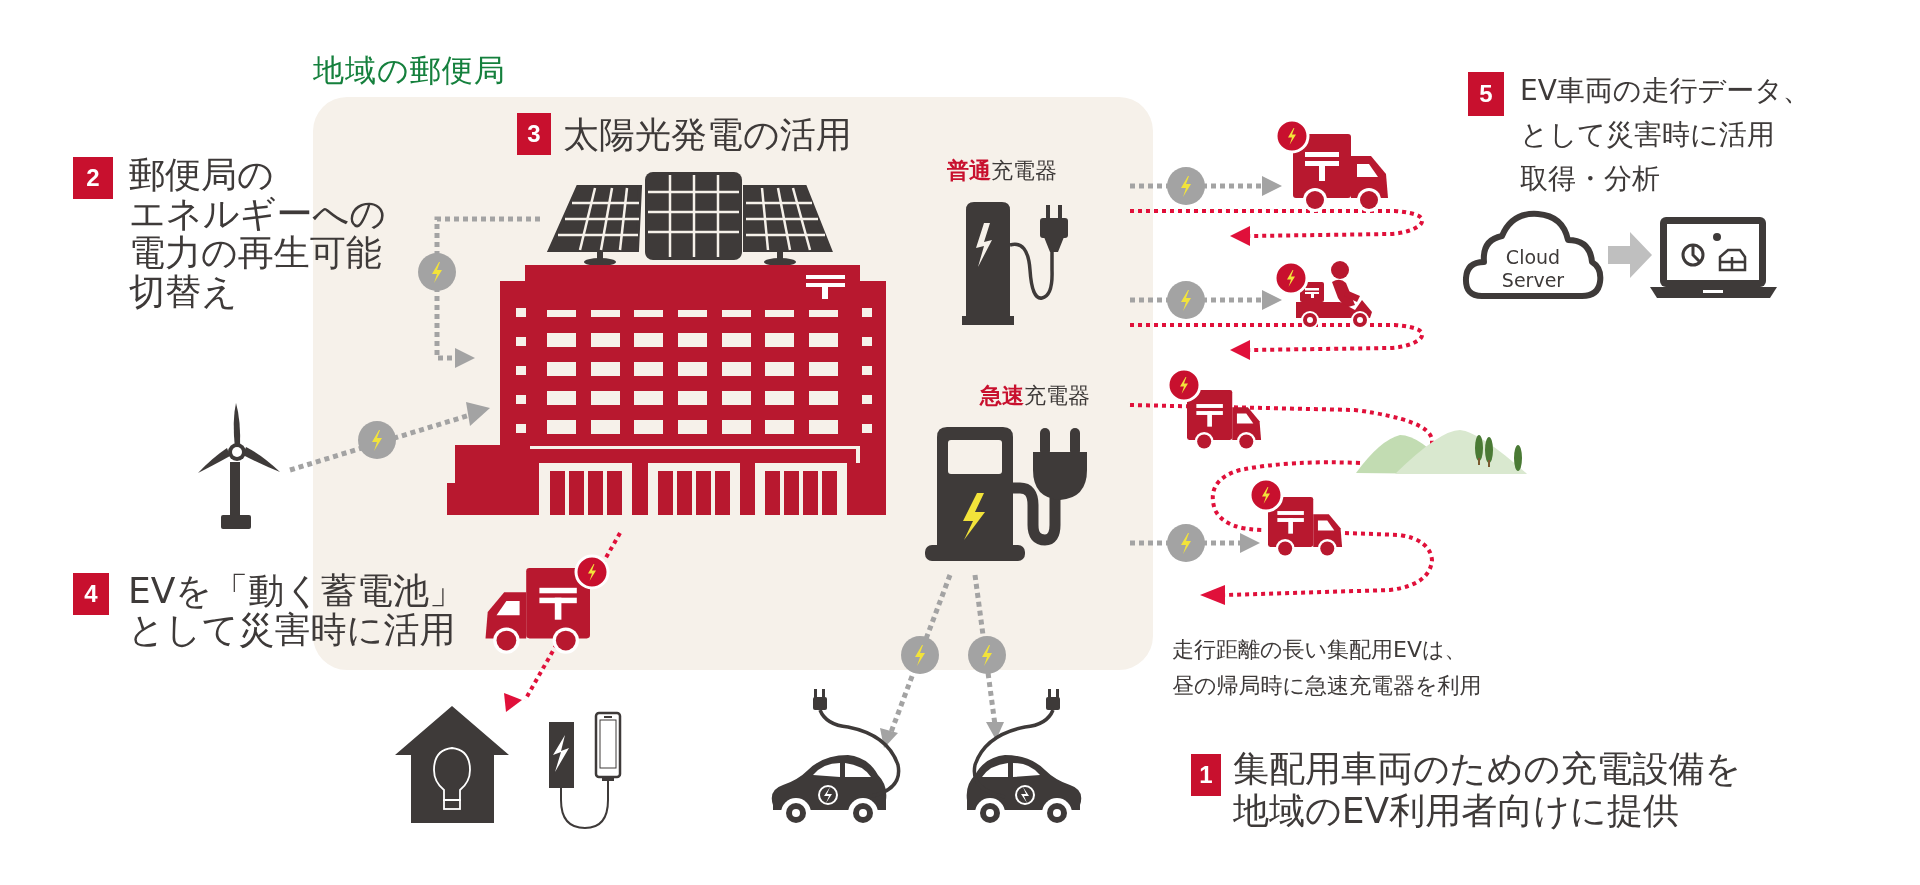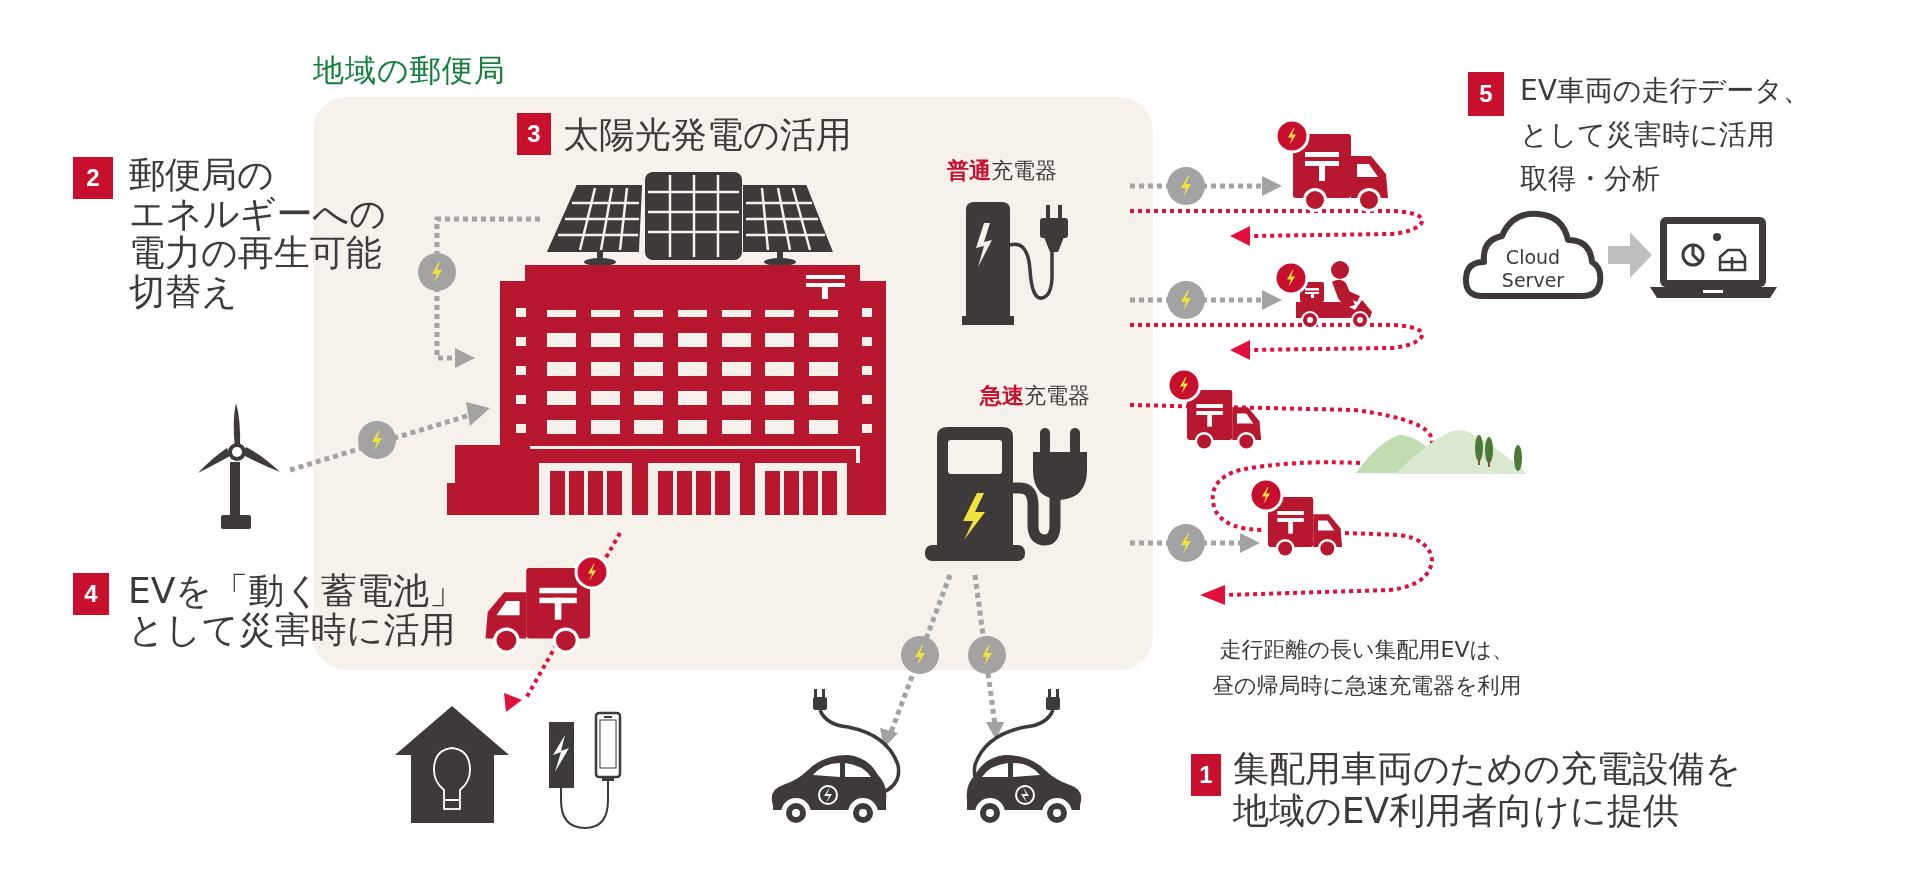--- a/index.html
+++ b/index.html
@@ -57,21 +57,21 @@
 </div>
 
 <div class="abs" style="left:1191px; top:748px;">
   <div class="badge abs" style="left:0; top:6px; width:30px; height:42px;">1</div>
   <div class="abs callout" style="left:42px; top:0; line-height:42px;">
     <div>集配用車両のための充電設備を</div>
     <div>地域のEV利用者向けに提供</div>
   </div>
 </div>
 
-<div class="abs small-text" style="left:1212px; top:632px;text-align:center;">
+<div class="abs small-text" style="left:1172px; top:632px;">
   <div>走行距離の長い集配用EVは、</div>
   <div>昼の帰局時に急速充電器を利用</div>
 </div>
 
 <div class="abs charger-label" style="left:947px; top:156px;">
   <span class="hl">普通</span><span>充電器</span>
 </div>
 <div class="abs charger-label" style="left:940px; top:381px;margin-left:40px;">
   <span class="hl">急速</span><span>充電器</span>
 </div>

